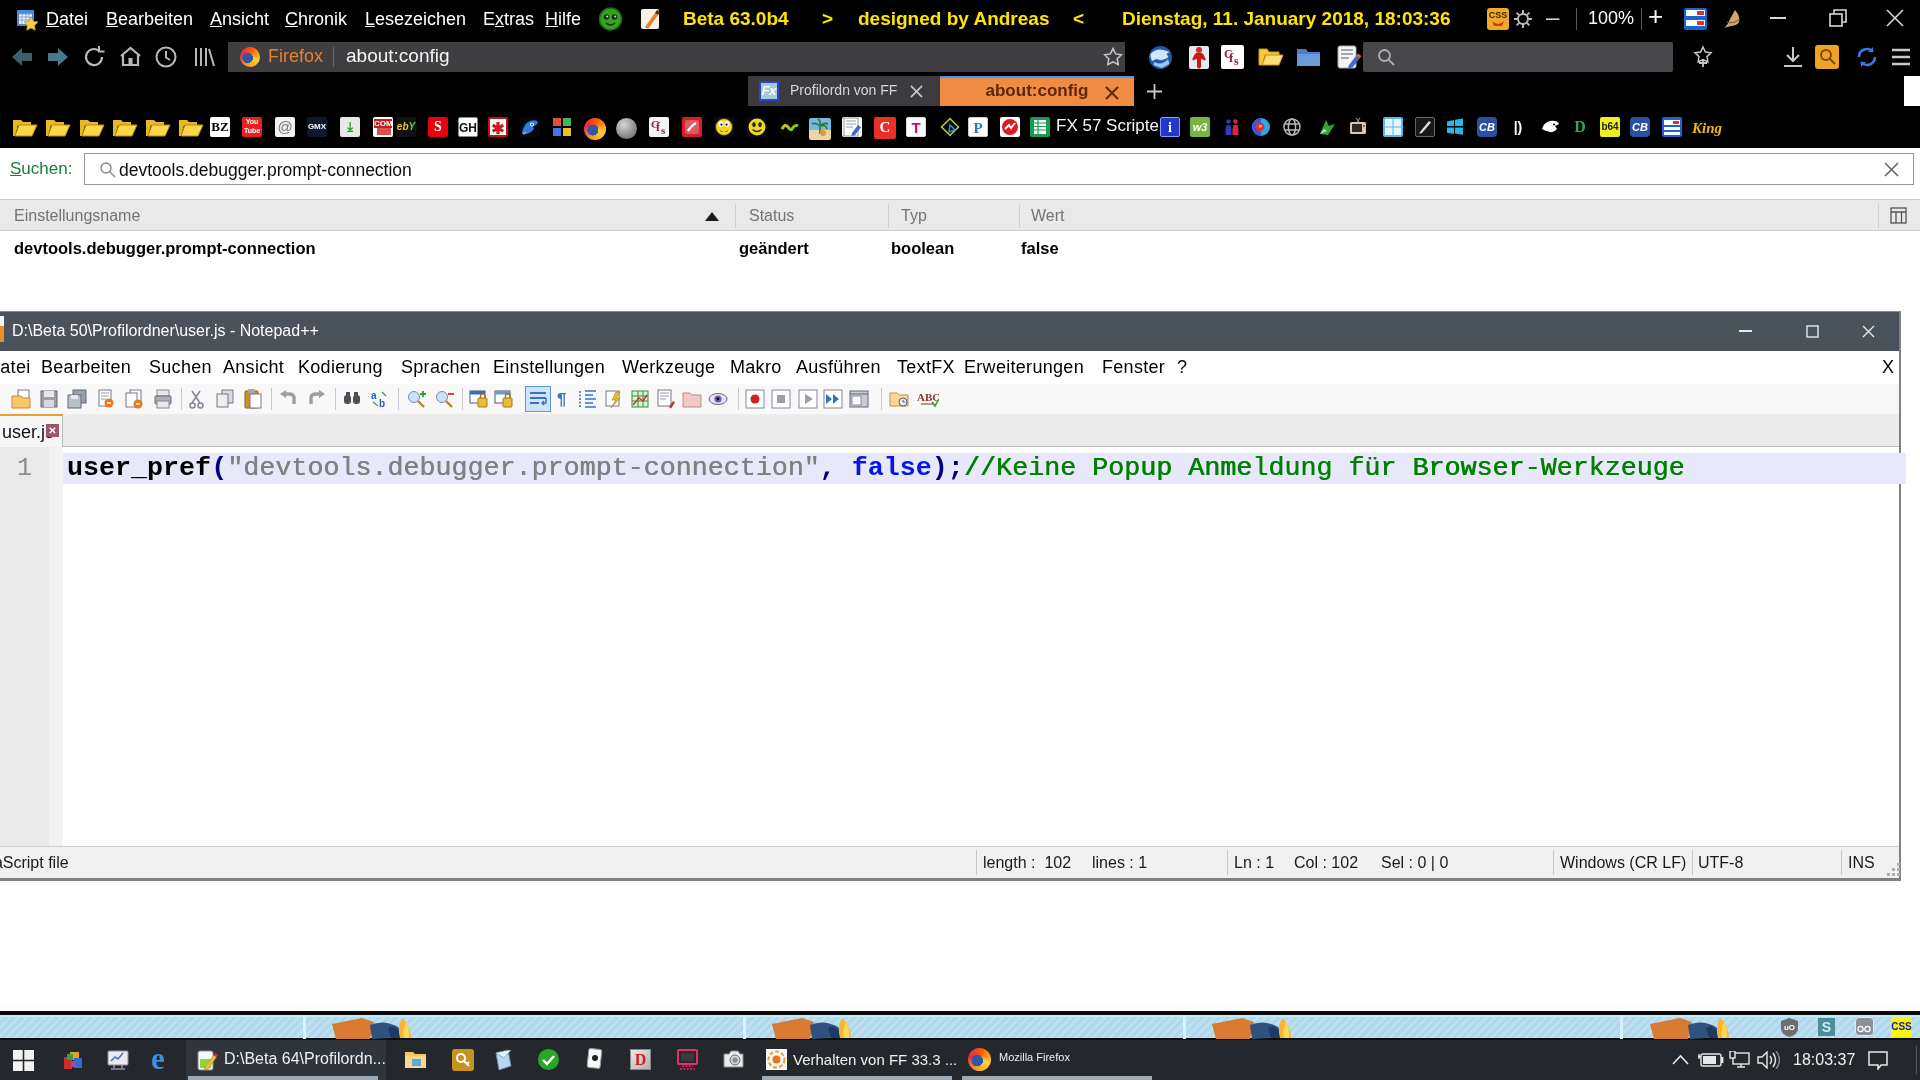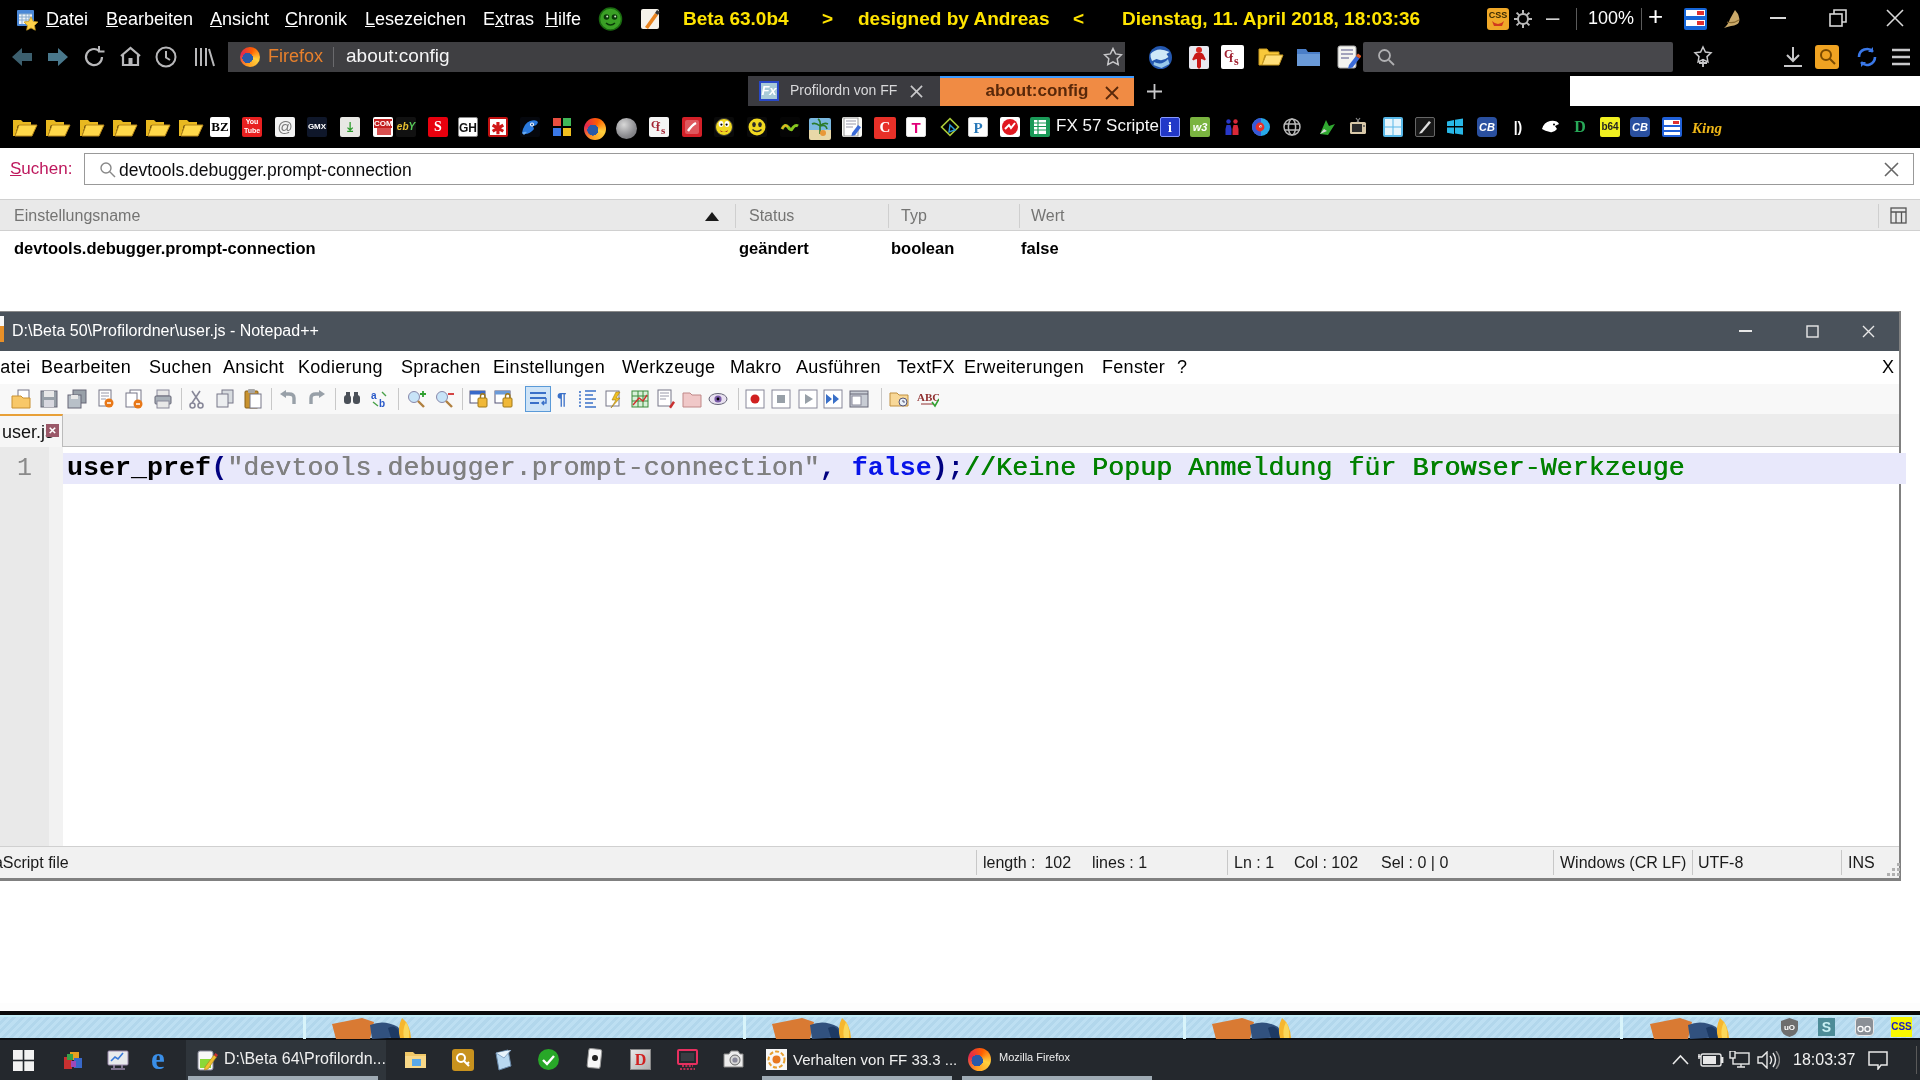--- a/index.html
+++ b/index.html
@@ -1,19 +1,19 @@
 <!DOCTYPE html>
 <html><head><meta charset="utf-8"><style>
 *{margin:0;padding:0;box-sizing:border-box}
 html,body{width:1920px;height:1080px;overflow:hidden;background:#fff;font-family:"Liberation Sans",sans-serif}
 .a{position:absolute}
 
 #menubar{left:0;top:0;width:1920px;height:38px;background:#000}
 #navbar{left:0;top:38px;width:1920px;height:38px;background:#000}
-#tabbar{left:0;top:76px;width:1570px;height:30px;background:#000}
+#tabbar{left:0;top:76px;width:1904px;height:30px;background:#000}
 #bmbar{left:0;top:106px;width:1920px;height:42px;background:#000}
 .mi{position:absolute;top:9px;color:#fff;font-size:18px;white-space:pre}
 .mi u{text-decoration:underline}
 .yel{position:absolute;top:8px;color:#ffe400;font-size:19px;font-weight:bold;white-space:pre}
 .wc{position:absolute;color:#fff}
 #urlbar{position:absolute;left:228px;top:4px;width:897px;height:30px;background:#3f3f42}
 #searchbar{position:absolute;left:1363px;top:4px;width:310px;height:30px;background:#47474b;border-radius:2px}
 .navico{position:absolute;top:7px}
 
 .tab1{position:absolute;left:748px;top:0;width:192px;height:30px;background:#3b3b40;color:#d8d8da;font-size:14px}
@@ -68,21 +68,21 @@
     </svg>
   <svg class="a" style="left:638px;top:7px" width="24" height="24" viewBox="0 0 24 24">
       <rect x="3" y="2" width="18" height="20" rx="2" fill="#f5f2ea"></rect>
       <path d="M7 20L17 6l3 2L10 22z" fill="#e88420"></path>
       <path d="M17 6l2-3 3 2-2 3z" fill="#333"></path>
     </svg>
   <span class="yel" style="left:683px">Beta 63.0b4</span>
   <span class="yel" style="left:822px">&gt;</span>
   <span class="yel" style="left:858px">designed by Andreas</span>
   <span class="yel" style="left:1073px">&lt;</span>
-  <span class="yel" style="left:1122px">Dienstag, 11. April 2018, 18:03:36</span>
+  <span class="yel" style="left:1122px">Dienstag, 11. January 2018, 18:03:36</span>
   <svg class="a" style="left:1487px;top:8px" width="22" height="22" viewBox="0 0 22 22">
       <rect width="22" height="22" rx="3" fill="#f0a828"></rect>
       <text x="11" y="10" font-size="9" font-weight="bold" text-anchor="middle" fill="#3a2a00" font-family="Liberation Sans">CSS</text>
       <path d="M5 13q6 6 12 0l-2 5H7z" fill="#d03a1e"></path>
     </svg>
   <svg class="a" style="left:1512px;top:8px" width="22" height="22" viewBox="0 0 22 22" fill="none" stroke="#b8b8b8" stroke-width="2">
       <circle cx="11" cy="11" r="5"></circle>
       <path d="M11 2v4M11 16v4M2 11h4M16 11h4M4.6 4.6l2.8 2.8M14.6 14.6l2.8 2.8M17.4 4.6l-2.8 2.8M7.4 14.6l-2.8 2.8"></path>
     </svg>
   <span class="wc" style="left:1546px;top:3px;font-size:24px;color:#d0d0d0">–</span>
@@ -376,21 +376,21 @@
   <span class="bi" style="left:1662px;background:#2060d8"><svg width="20" height="20" viewBox="0 0 20 20">
         <rect x="2" y="3" width="16" height="5" fill="#fff"></rect>
         <rect x="11" y="4" width="6" height="3" fill="#e03030"></rect>
         <rect x="2" y="10" width="16" height="3" fill="#fff"></rect>
         <rect x="2" y="15" width="16" height="3" fill="#fff"></rect>
       </svg></span>
   <span class="a" style="left:1692px;top:14px;color:#f0b818;font-size:15px;font-weight:bold;font-style:italic;font-family:'Liberation Serif',serif">King</span>
 </div>
 <div class="a" id="content">
   <div id="srow">
-    <span class="a" style="left:10px;top:11px;font-size:17px;color:#be185d"><u>S</u>uchen:</span>
+    <span class="a" style="left:10px;top:11px;font-size:17px;color:#15803d"><u>S</u>uchen:</span>
     <div id="sinput">
       <svg class="a" style="left:14px;top:7px" width="17" height="17" viewBox="0 0 17 17" fill="none" stroke="#888" stroke-width="1.4">
           <circle cx="7" cy="7" r="5"></circle>
           <path d="M10.8 10.8L16 16"></path>
         </svg>
       <span class="a" style="left:34px;top:6px;font-size:17.5px;color:#0c0c0d">devtools.debugger.prompt-connection</span>
       <svg class="a" style="right:14px;top:8px" width="15" height="15" viewBox="0 0 15 15" stroke="#666" stroke-width="1.6">
           <path d="M1 1l13 13M14 1L1 14"></path>
         </svg>
     </div>

